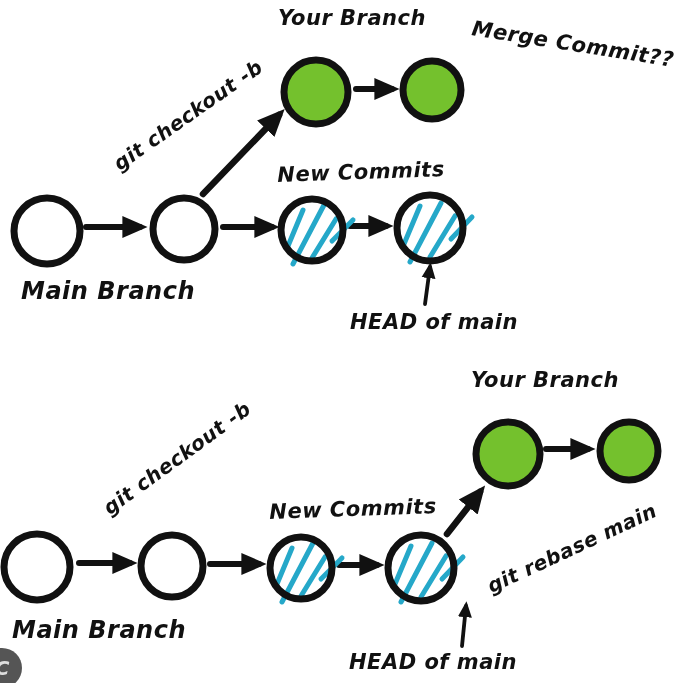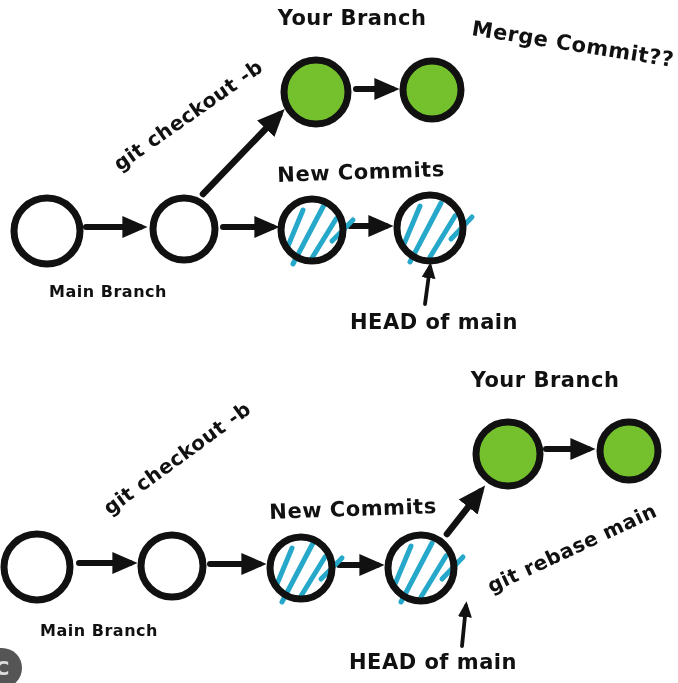--- a/index.html
+++ b/index.html
@@ -1,26 +1,26 @@
 <!DOCTYPE html>
 <html style="--ink: #111111; --green: #74C12D; --cyan: #25A8C9; --badge: #555555; --bg: #FFFFFF;"><head>
 <meta charset="utf-8">
 <style>
   html,body{margin:0;padding:0;background:#fff;}
   .stage{
     position:relative;width:678px;height:683px;background:var(--bg,#fff);
-    overflow:hidden;font-family:"DejaVu Sans",sans-serif;color:var(--ink,#111);
+    overflow:hidden;font-family:"DejaVu Sans",sans-serif;color:var(--ink,#111);font-style:italic;
   }
   .stage svg{position:absolute;left:0;top:0;}
   .label{
     position:absolute;white-space:nowrap;font-size:21px;font-weight:600;
     letter-spacing:.5px;color:var(--ink,#111);
     transform:translate(-50%,-50%);
   }
-  .label.big{font-size:16px;}
+  .label.big{font-size:24px;}
   .label.r9  {transform:translate(-50%,-50%) rotate(9deg);}
   .label.rm2 {transform:translate(-50%,-50%) rotate(-2deg);}
   .label.rm25{transform:translate(-50%,-50%) rotate(-25deg);font-size:20px;}
   .label.rm35{transform:translate(-50%,-50%) rotate(-35deg);font-size:20px;}
   .label.rm36{transform:translate(-50%,-50%) rotate(-36deg);font-size:20px;}
   .disc{fill:#fff;}
   .node{fill:#fff;stroke:var(--ink,#111);stroke-width:7;}
   .node.green{fill:var(--green,#74C12D);}
   .ring{fill:none;stroke:var(--ink,#111);stroke-width:7;}
   .hatch line{stroke:var(--cyan,#25A8C9);stroke-width:5;stroke-linecap:round;}

